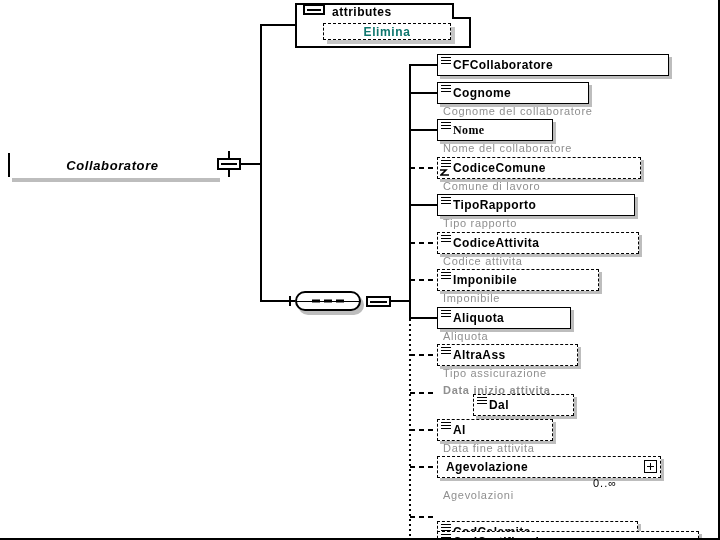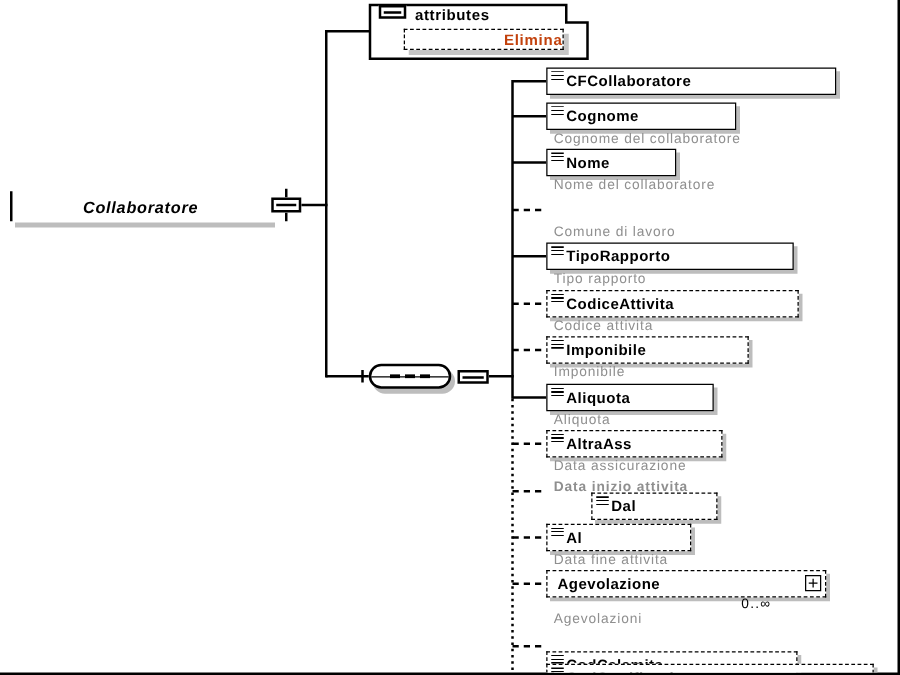--- a/index.html
+++ b/index.html
@@ -38,22 +38,22 @@
     border-left:2px solid #000; display:flex; align-items:center; justify-content:center;
     font-weight:bold; font-style:italic; font-size:13px; letter-spacing:.6px; color:#000;
   }
   #root-shadow { position:absolute; left:12px; top:178px; width:208px; height:4px; background:#bdbdbd; }
   #attr-label {
     position:absolute; left:332px; top:5px; font-weight:bold; font-size:12px; color:#000; letter-spacing:.5px;
   }
   #attr-elimina {
     position:absolute; left:323px; top:23px; width:128px; height:17px; box-sizing:border-box;
     border:1px dashed #000; background:#fff; box-shadow:4px 4px 0 #c6c6c6;
-    display:flex; align-items:center; justify-content:flex-end;
-    font-weight:bold; font-size:12px; letter-spacing:.6px; color:#c2410c;
+    display:flex; align-items:center; justify-content:center;
+    font-weight:bold; font-size:12px; letter-spacing:.6px; color:#0f766e;
   }
   #seq-shape {
     position:absolute; left:295px; top:291px; width:66px; height:20px; box-sizing:border-box;
     background:#fff; border:2px solid #000; border-radius:10px; box-shadow:3px 4px 0 #bdbdbd;
   }
   #seq-shape .midline { position:absolute; left:0; right:0; top:50%; height:1px; background:#000; }
   #seq-shape .dashes { position:absolute; left:50%; top:50%; transform:translate(-50%,-50%); display:flex; gap:4px; }
   #seq-shape .dash { width:8px; height:3px; background:#000; }
 </style>
 </head>
@@ -127,26 +127,33 @@
     <span class="lines-icon"></span>
     <span>Cognome</span>
   </div>
 
   <div class="ebox" style="left:437px; top:54px; width:232px;">
     <span class="lines-icon"></span>
     <span>CFCollaboratore</span>
   </div>
   <div class="ann" style="left:443px; top:105px;">Cognome del collaboratore</div>
 
-  <div class="ebox" style="left:437px; top:119px; width:104px;">
+  <div class="ebox" style="left:437px; top:119px; width:116px;font-family:Liberation Serif, serif;">
     <span class="lines-icon"></span>
     <span>Nome</span>
   </div>
   <div class="ann" style="left:443px; top:142px;">Nome del collaboratore</div>
 
+  <div class="ebox dashed" style="left:437px; top:157px; width:204px;">
+    <span class="lines-icon"></span>
+    <svg class="squiggle-icon" viewBox="0 0 11 9">
+        <polyline points="0,2 6,2 1,7 9,7" fill="none" stroke="#000" stroke-width="1.6"></polyline>
+      </svg>
+    <span>CodiceComune</span>
+  </div>
   <div class="ann" style="left:443px; top:180px;">Comune di lavoro</div>
 
   <div class="ebox" style="left:437px; top:194px; width:198px;">
     <span class="lines-icon"></span>
     <span>TipoRapporto</span>
   </div>
   <div class="ann" style="left:443px; top:217px;">Tipo rapporto</div>
 
   <div class="ebox dashed" style="left:437px; top:232px; width:202px;">
     <span class="lines-icon"></span>
@@ -163,21 +170,21 @@
   <div class="ebox" style="left:437px; top:307px; width:134px;">
     <span class="lines-icon"></span>
     <span>Aliquota</span>
   </div>
   <div class="ann" style="left:443px; top:330px;">Aliquota</div>
 
   <div class="ebox dashed" style="left:437px; top:344px; width:141px;">
     <span class="lines-icon"></span>
     <span>AltraAss</span>
   </div>
-  <div class="ann" style="left:443px; top:367px;">Data assicurazione</div>
+  <div class="ann" style="left:443px; top:367px;">Tipo assicurazione</div>
 
   <div class="ebox dashed" style="left:437px; top:394px; width:101px;margin-left:36px;">
     <span class="lines-icon"></span>
     <span>Dal</span>
   </div>
   <div class="ann" style="left:443px; top:384px;font-weight:bold;">Data inizio attivita</div>
 
   <div class="ebox dashed" style="left:437px; top:419px; width:116px;">
     <span class="lines-icon"></span>
     <span>Al</span>

